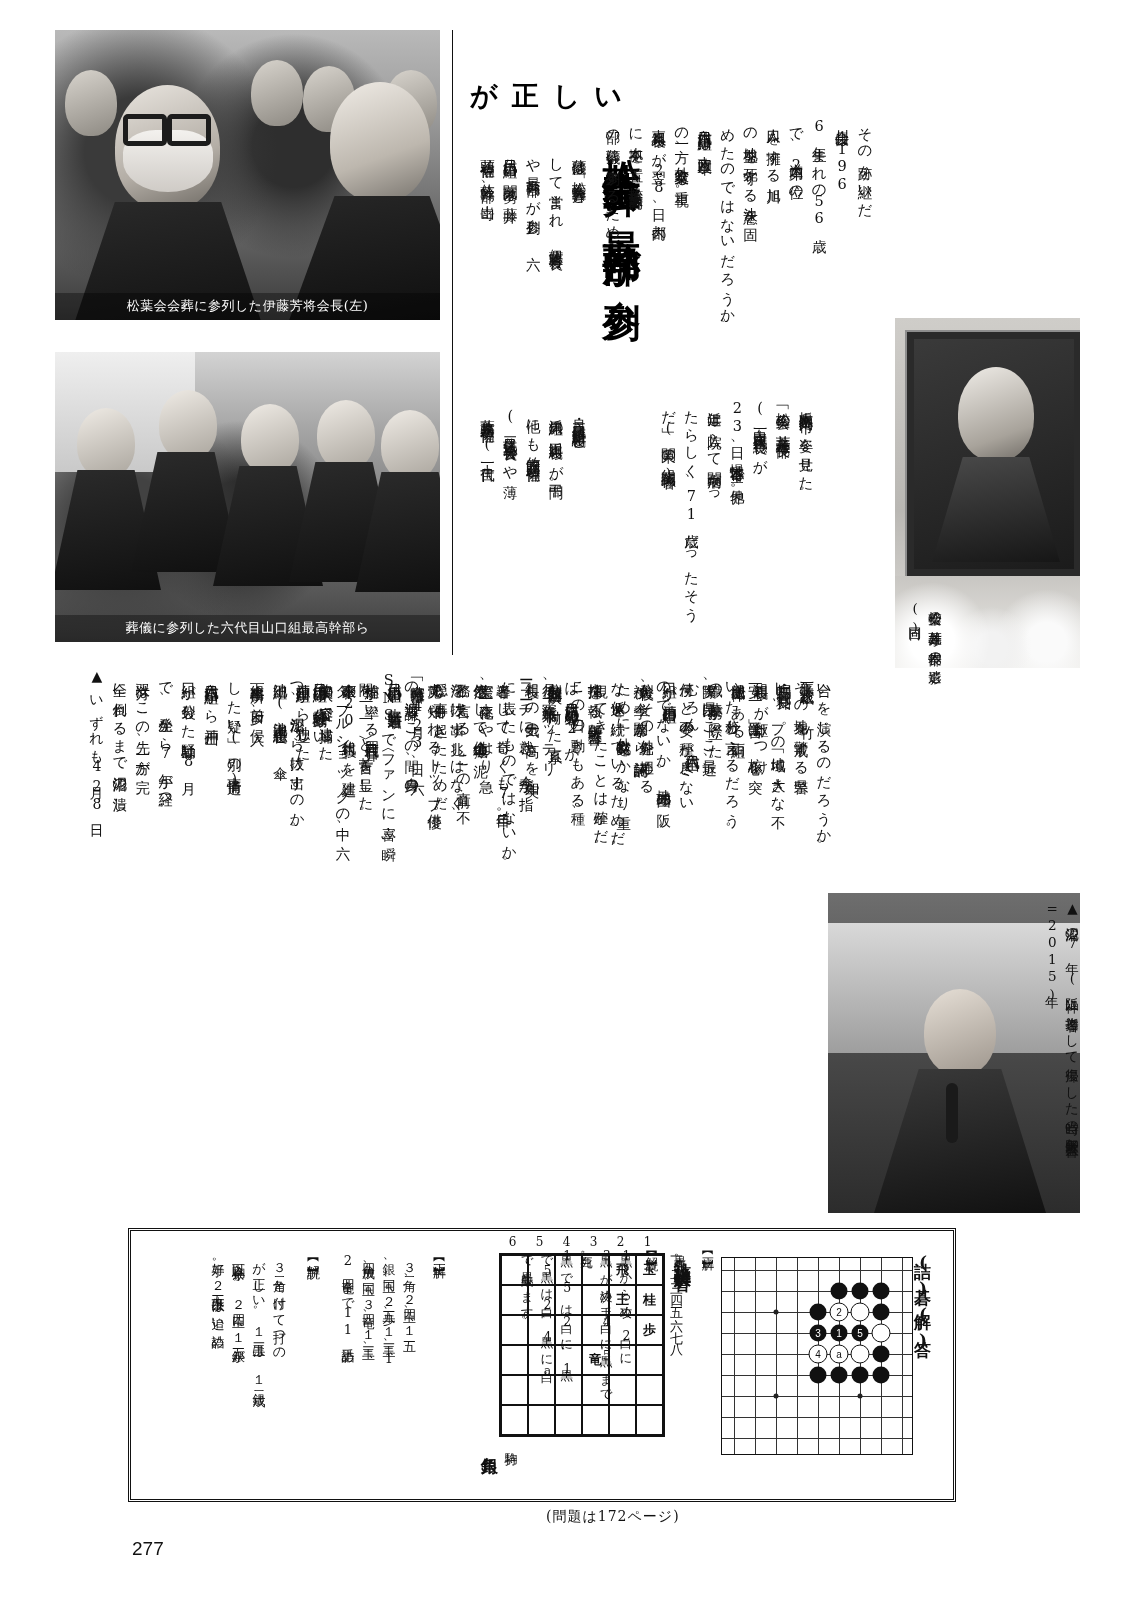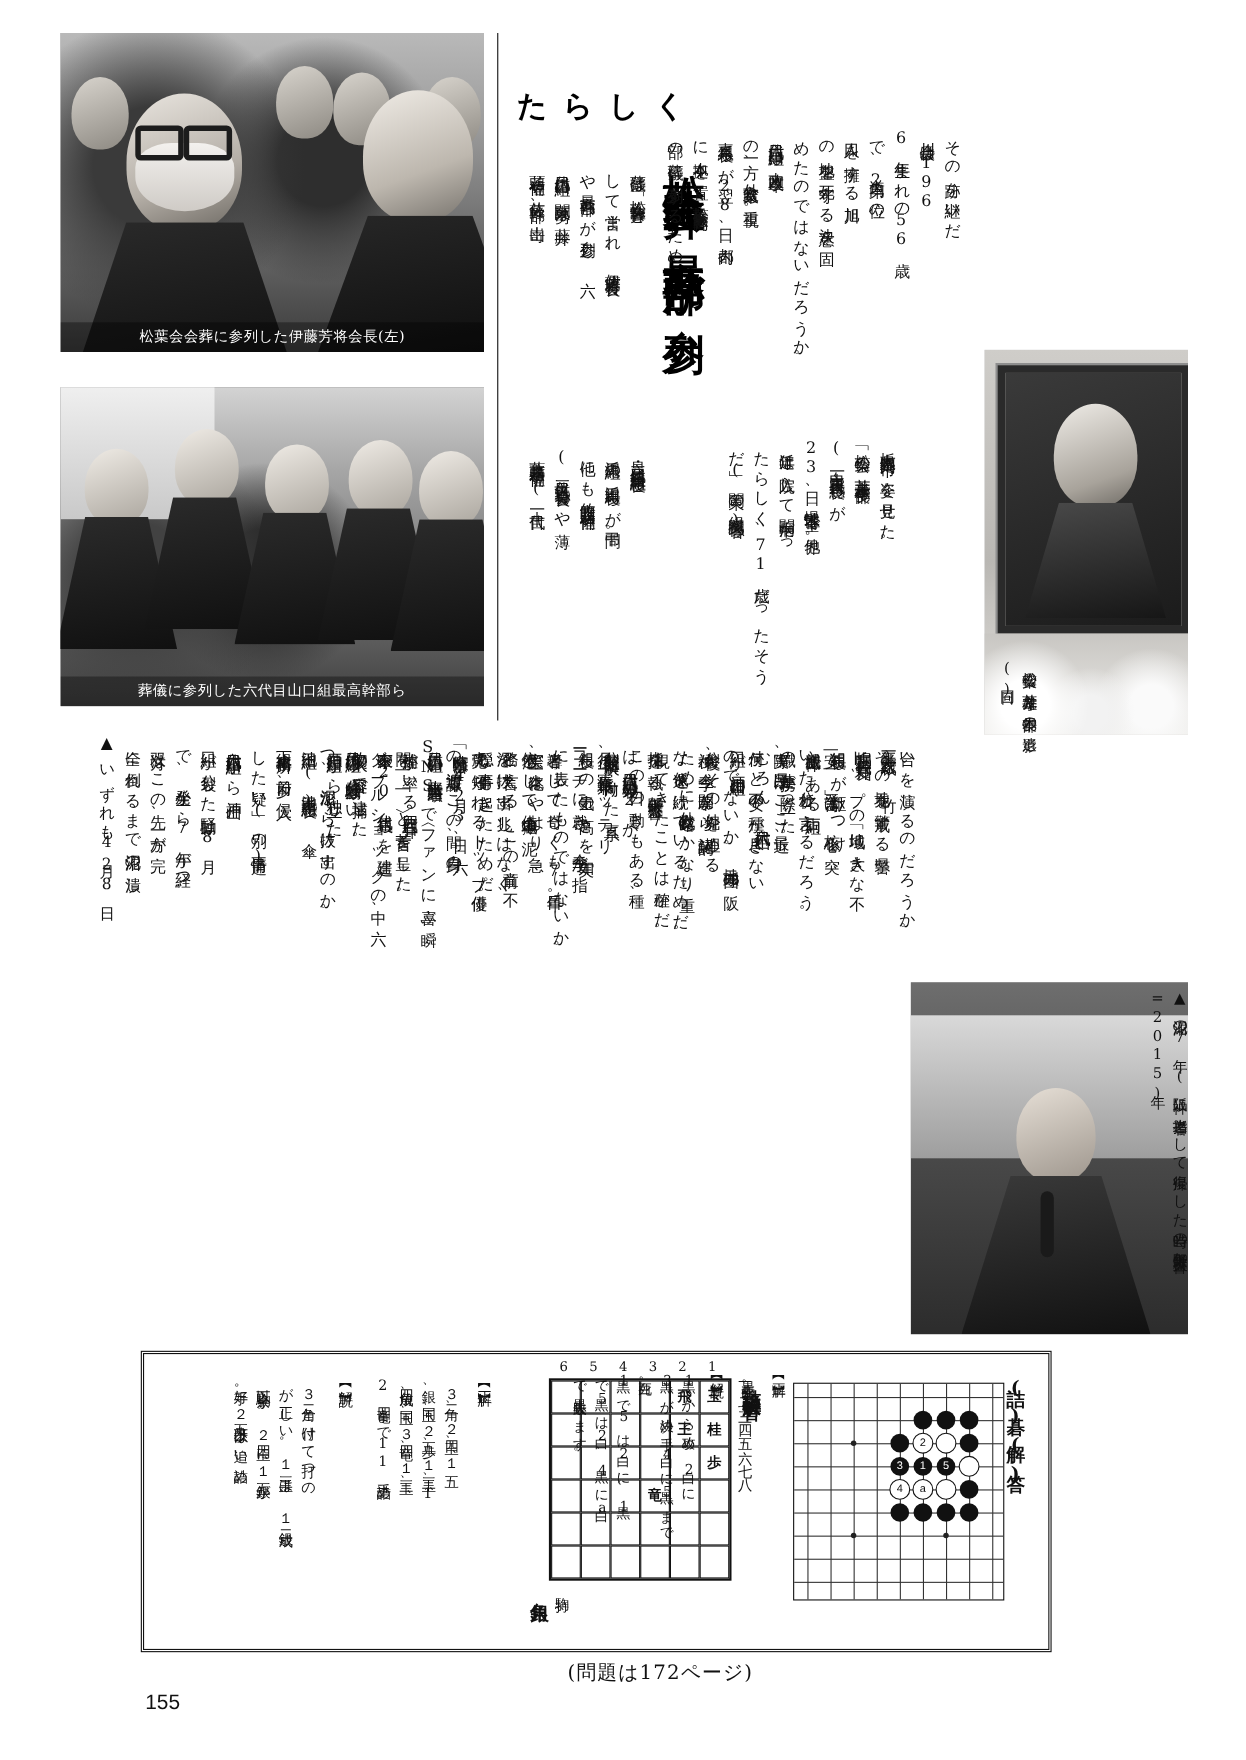--- a/index.html
+++ b/index.html
@@ -318,23 +318,23 @@
     transform: translate(-50%,-50%);
     font-size: 10px; display:flex; align-items:center; justify-content:center;
     font-family: "Liberation Sans", sans-serif;
   }
   .stone.black { background:#111; color:#fff; }
   .stone.white { background:#fff; color:#111; border:1.3px solid #111; }
   .hoshi { position:absolute; width:5px; height:5px; background:#222; border-radius:50%; transform:translate(-50%,-50%); }
 
   .problem-ref {
     position: absolute;
-    left: 516px;
+    left: 546px;
     top: 1508px;
-    font-size: 18px;
+    font-size: 14px;
     letter-spacing: 1px;
   }
   .page-num {
     position: absolute;
     left: 132px;
     top: 1538px;
     font-size: 19px;
     font-family: "Liberation Sans", sans-serif;
     color: #111;
   }
@@ -345,21 +345,21 @@
     width: 1px;
     height: 625px;
     background: #111;
   }
 </style>
 </head>
 <body>
 
 <div class="page">
 
-  <div class="masthead">たらしく</div>
+  <div class="masthead">が正しい</div>
 
   <div class="rule-left"></div>
 
   <div class="photo" id="photo1">
     <div class="grad"></div>
     <div class="bg-person" style="left:10px; top:40px;"></div>
     <div class="bg-person" style="left:196px; top:30px;"></div>
     <div class="bg-person" style="left:248px; top:36px;"></div>
     <div class="bg-person" style="left:330px; top:40px;"></div>
     <div class="head-a"></div>
@@ -620,15 +620,15 @@
   <div class="vtext" style="left:662px; top:1246px; height:120px; width:28px; font-size:12.5px;">黒先白死。</div>
   <div class="vtext" style="left:634px; top:1246px; height:36px; width:28px; font-size:12.5px;">【解説】</div>
   <div class="vtext" style="left:556px; top:1246px; height:215px; width:80px; font-size:12.5px;">黒1から攻め、白2に
 黒3が決め手。白4に黒5まで
 白死。
 黒1で5は白2に、黒1
 で黒5は白2、黒4に白a
 で黒失敗します。</div>
 
   <div class="problem-ref">(問題は172ページ)</div>
-  <div class="page-num">155</div>
+  <div class="page-num">277</div>
 
 </div>
 
 </body></html>

